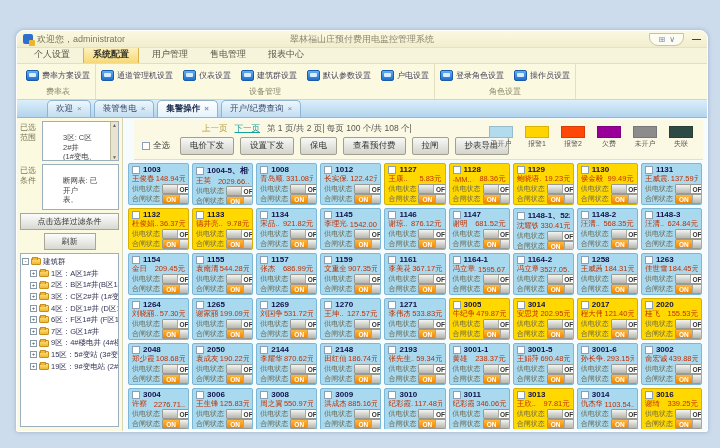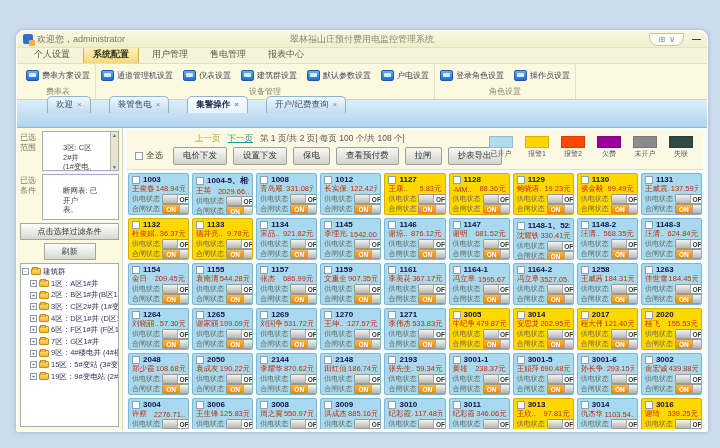--- a/index.html
+++ b/index.html
@@ -32,21 +32,21 @@
   .rgroup { display:flex; flex-direction:column; border-right:1px solid #e4e1c2; padding:2px 5px 0; }
   .rgroup-items { display:flex; gap:10px; align-items:center; flex:1; }
   .ritem { display:flex; align-items:center; gap:3px; white-space:nowrap; }
   .ricon { width:13px; height:11px; background:linear-gradient(#63aef2,#1f6fce); border:1px solid #1b5ba8; border-radius:2px; position:relative; flex:none; }
   .ricon::after { content:""; position:absolute; left:2px; right:2px; top:2px; bottom:3px; background:#d9ecfc; border-radius:1px; }
   .ritem-label { font-size:8px; color:#44425a; }
   .rgroup-label { text-align:center; font-size:8px; color:#8a8768; padding:1px 0 2px; }
   .rgroup-spacer { flex:1; border-right:none; }
 
   
-  .tabsbar { height:28px; display:flex; align-items:flex-end; gap:18px; padding:2px 6px 14px 30px;
+  .tabsbar { height:18px; display:flex; align-items:flex-end; gap:3px; padding:2px 6px 0 30px;
              background:linear-gradient(#dbeefb,#b3d4ec); border-bottom:1px solid #8fb8d8; }
   .tab { display:flex; align-items:center; gap:4px; font-size:8.5px; color:#3a4a6a; padding:2px 8px;
          background:linear-gradient(#eef7fd,#c2ddf0); border:1px solid #8fb4d4; border-bottom:none;
          border-radius:5px 5px 0 0; white-space:nowrap; }
   .tab.active { background:linear-gradient(#ffffff,#e4f2fb); font-weight:bold; color:#223355; }
   .tab-close { font-size:8px; color:#7090b0; line-height:8px; }
 
   
   .content { flex:1; display:flex; overflow:hidden; }
 
@@ -61,21 +61,21 @@
   .side-btn.small { width:52px; align-self:center; }
   .treebox { flex:1; background:#fff; border:1px solid #9ab0c0; padding:2px 1px; overflow:hidden; }
   .tree-root, .tree-item { display:flex; align-items:center; gap:2px; font-size:7.5px; color:#335; white-space:nowrap; line-height:1.55; }
   .tree-item { padding-left:8px; }
   .expander { width:7px; height:7px; border:1px solid #8899aa; background:#fff; font-size:6px; line-height:5px; text-align:center; color:#446; flex:none; }
   .folder { width:10px; height:7px; background:linear-gradient(#ffe080,#f0b830); border:1px solid #c89018; border-radius:1px; position:relative; flex:none; }
   .folder::before { content:""; position:absolute; top:-2px; left:0; width:4px; height:2px; background:#f0b830; border:1px solid #c89018; border-bottom:none; border-radius:1px 1px 0 0; }
 
   
   .main { flex:1; background:#f6fbfe; display:flex; flex-direction:column; padding:2px 4px; overflow:hidden; }
-  .toolbar { position:relative; flex:none; background:#fbf9e3; border-bottom:1px solid #e4e0c8; padding:2px 2px 4px; }
+  .toolbar { position:relative; flex:none; background:#fbf9e3; border-bottom:1px solid #e4e0c8; padding:2px 2px 4px;margin-left:7px; }
   .pag-row { display:flex; align-items:center; gap:7px; margin-left:66px; height:13px; }
   .pag-link { font-size:8.5px; }
   .pag-prev { color:#b8a040; }
   .pag-next { color:#18a0a0; text-decoration:underline; }
   .pag-info { font-size:8.5px; color:#555; }
   .btn-row { display:flex; align-items:center; gap:6px; margin-top:2px; }
   .selall { display:flex; align-items:center; gap:3px; margin:0 4px 0 6px; font-size:8.5px; color:#444; }
   .cbox { width:8px; height:8px; background:#fff; border:1px solid #8aa0b8; flex:none; }
   .tbtn { font-size:8.5px; color:#333; background:linear-gradient(#f8f8f6,#d4d4cc); border:1px solid #a0a090; border-radius:2px; padding:2px 9px; white-space:nowrap; }
   .legend { position:absolute; right:6px; top:6px; display:flex; gap:4px; }

